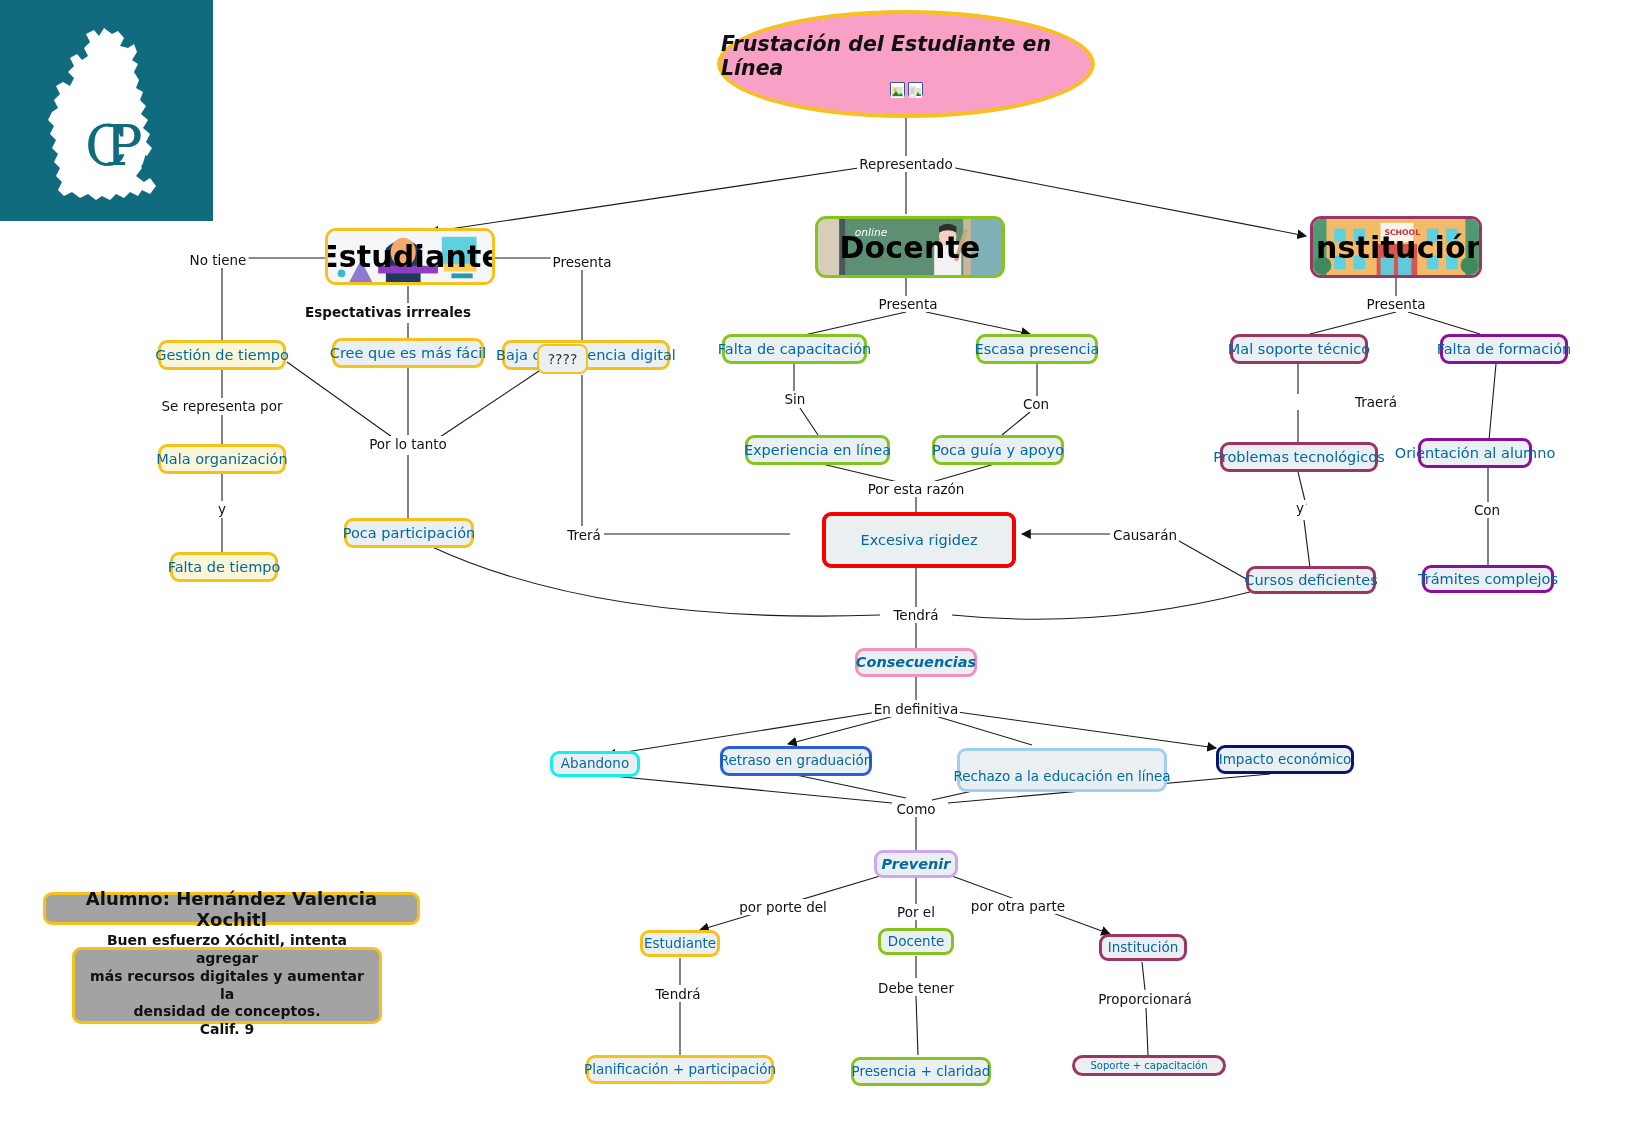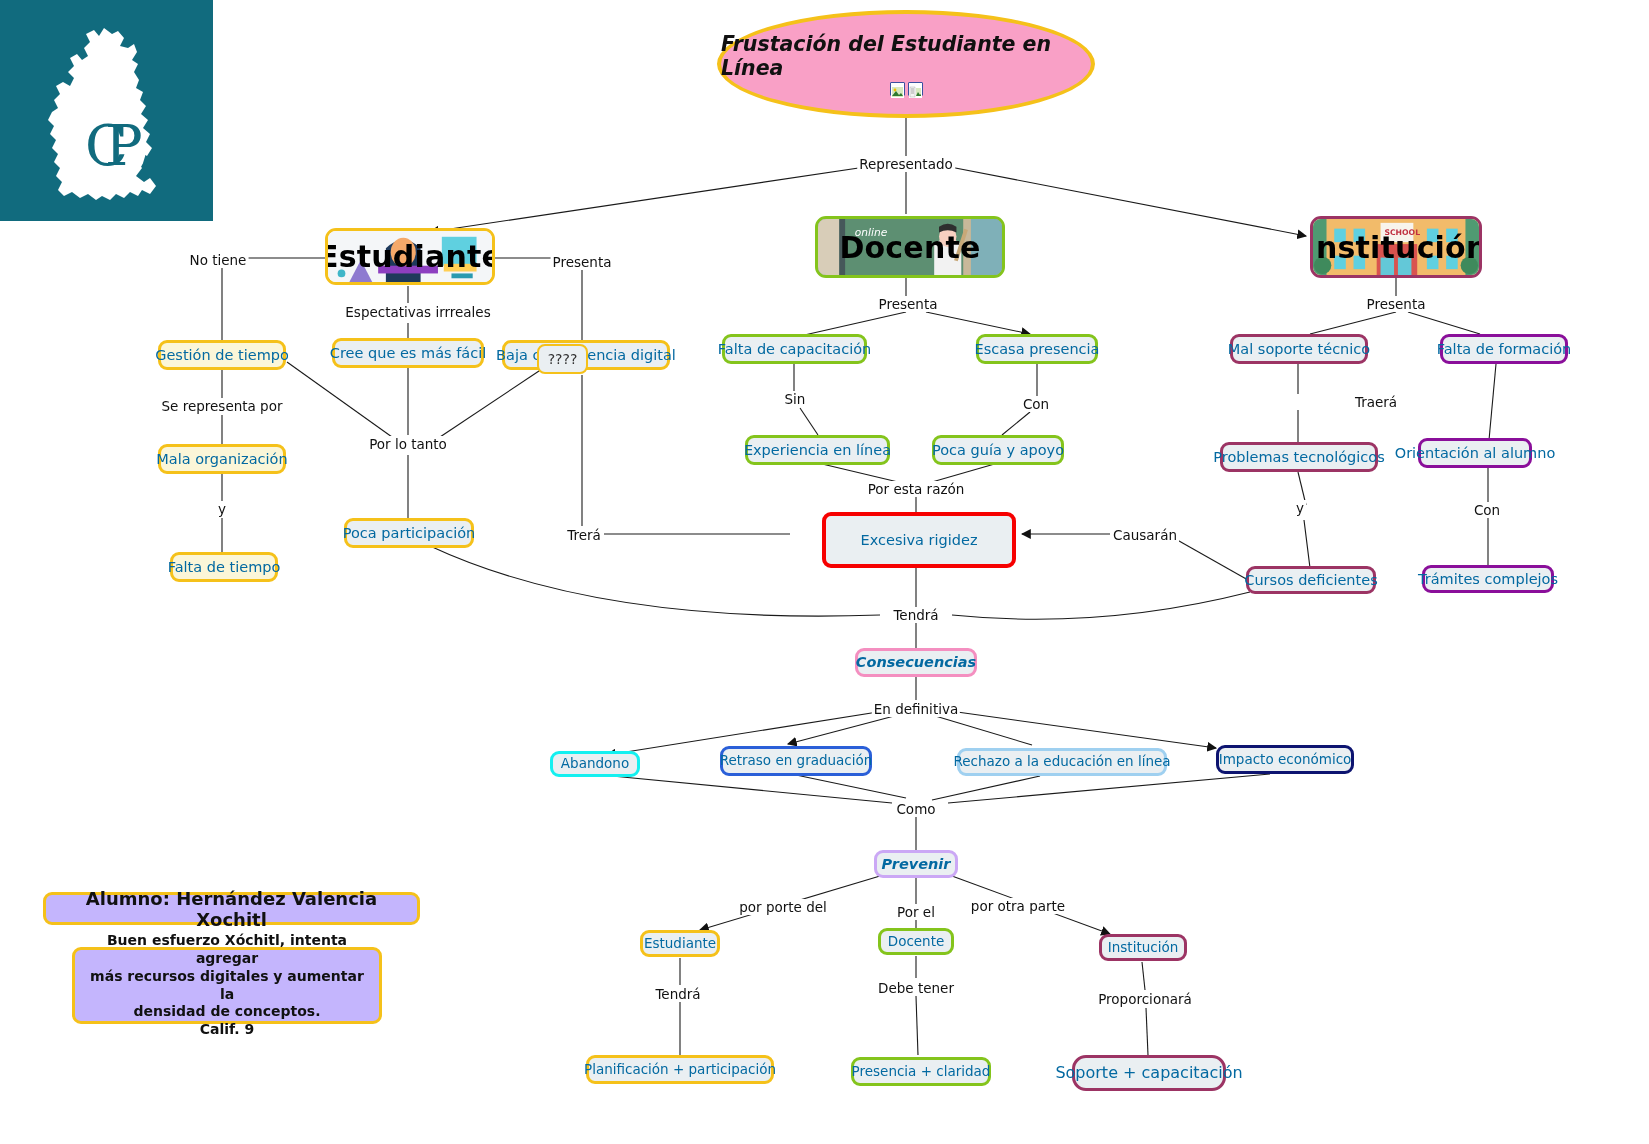--- a/index.html
+++ b/index.html
@@ -126,21 +126,21 @@
   
   .emph {
     font-style: italic;
     font-weight: bold;
     font-size: 14.5px;
   }
 
   
   .fb {
     position: absolute;
-    background: #c4b5fd;
+    background: #a3a3a3;
     border: 3.4px solid #f5c11a;
     border-radius: 9px;
     color: #111;
     font-weight: bold;
     text-align: center;
     display: flex;
     align-items: center;
     justify-content: center;
     padding: 6px 10px;
   }
@@ -412,21 +412,21 @@
   <div class="node b-lav emph" style="left:874px;top:850px;width:84px;height:28px;">
     <span>Prevenir</span>
   </div>
 
   <div class="node b-cyan" style="left:550px;top:751px;width:90px;height:26px;font-size:13.5px;">
     <span>Abandono</span>
   </div>
   <div class="node b-blue" style="left:720px;top:746px;width:152px;height:30px;font-size:13.5px;">
     <span>Retraso en graduación</span>
   </div>
-  <div class="node b-ltblue" style="left:957px;top:748px;width:210px;height:28px;font-size:13.5px;">
+  <div class="node b-ltblue" style="left:957px;top:748px;width:210px;height:44px;font-size:13.5px;align-items:flex-end;">
     <span>Rechazo a la educación en línea</span>
   </div>
   <div class="node b-navy" style="left:1216px;top:745px;width:138px;height:29px;font-size:13.5px;">
     <span>Impacto económico</span>
   </div>
 
   <div class="node b-yellow" style="left:640px;top:930px;width:80px;height:27px;font-size:13.5px;">
     <span>Estudiante</span>
   </div>
   <div class="node b-green" style="left:878px;top:928px;width:76px;height:27px;font-size:13.5px;">
@@ -435,29 +435,29 @@
   <div class="node b-maroon" style="left:1099px;top:934px;width:88px;height:27px;font-size:13.5px;">
     <span>Institución</span>
   </div>
 
   <div class="node b-yellow" style="left:586px;top:1055px;width:188px;height:29px;font-size:13.5px;">
     <span>Planificación + participación</span>
   </div>
   <div class="node b-green" style="left:851px;top:1057px;width:140px;height:29px;font-size:13.5px;">
     <span>Presencia + claridad</span>
   </div>
-  <div class="node b-maroon" style="left:1072px;top:1055px;width:154px;height:36px;font-size:16px;border-radius:14px;">
+  <div class="node b-maroon" style="left:1072px;top:1055px;width:154px;height:21px;font-size:10px;border-radius:14px;">
     <span>Soporte + capacitación</span>
   </div>
 
   <div class="lnk" style="left:906px;top:164px;">Representado</div>
 
   <div class="lnk" style="left:218px;top:260px;">No tiene</div>
   <div class="lnk" style="left:582px;top:262px;">Presenta</div>
-  <div class="lnk" style="left:418px;top:312px;">Espectativas irrreales</div>
+  <div class="lnk" style="left:388px;top:312px;font-weight:bold;">Espectativas irrreales</div>
   <div class="lnk" style="left:222px;top:406px;">Se representa por</div>
   <div class="lnk" style="left:222px;top:509px;">y</div>
   <div class="lnk" style="left:408px;top:444px;">Por lo tanto</div>
   <div class="lnk" style="left:584px;top:535px;">Trerá</div>
 
   <div class="lnk" style="left:908px;top:304px;">Presenta</div>
   <div class="lnk" style="left:795px;top:399px;">Sin</div>
   <div class="lnk" style="left:1036px;top:404px;">Con</div>
   <div class="lnk" style="left:916px;top:489px;">Por esta razón</div>
 

